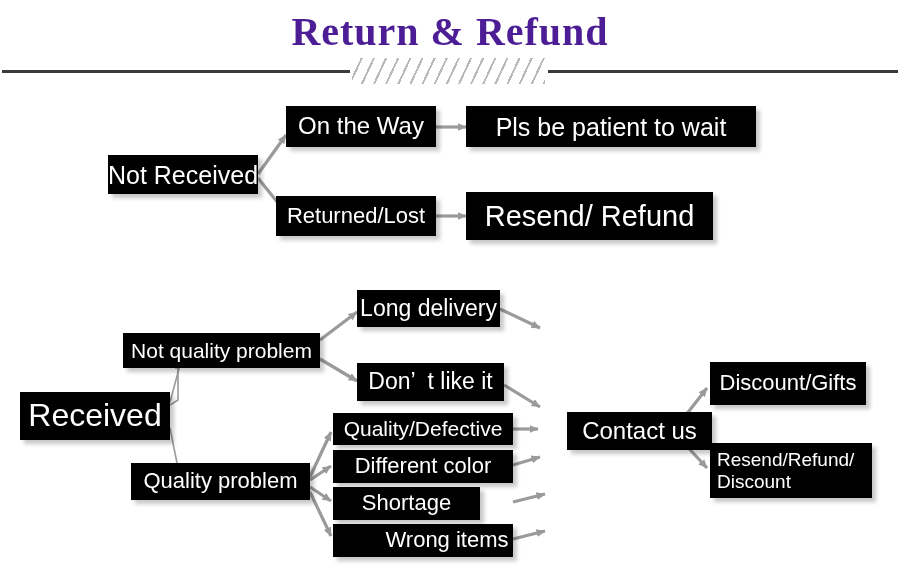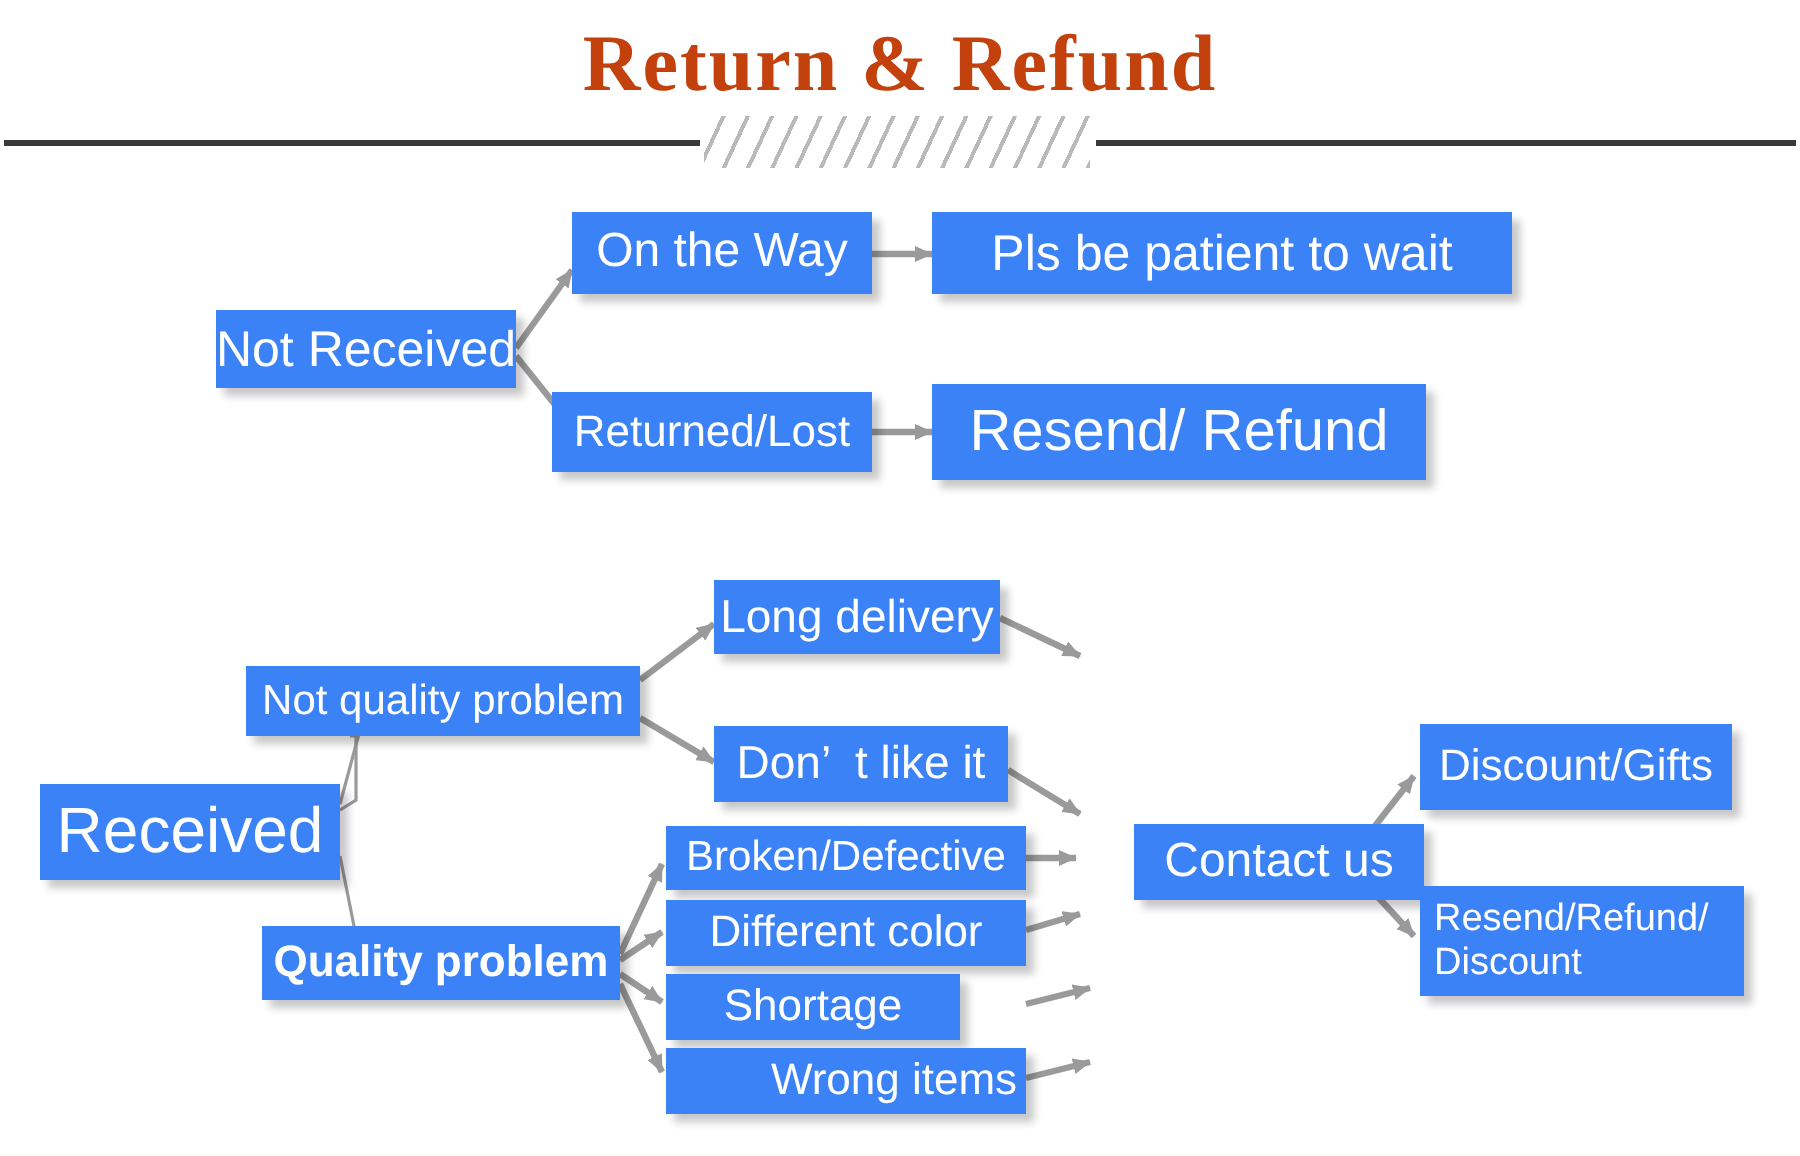--- a/index.html
+++ b/index.html
@@ -21,21 +21,21 @@
   #title {
     position: absolute;
     left: 0;
     top: 8px;
     width: 900px;
     text-align: center;
     font-family: "Liberation Serif", serif;
     font-size: 40px;
     font-weight: 700;
     letter-spacing: 1px;
-    color: #c2410c;
+    color: #4c1d95;
     line-height: 48px;
     white-space: nowrap;
   }
   .rule {
     position: absolute;
     top: 70px;
     height: 3px;
     background: #3a3a3a;
   }
   #rule-left  { left: 2px;   width: 348px; }
@@ -48,21 +48,21 @@
     height: 26px;
     background-image: repeating-linear-gradient(
         -65deg,
         #b9b9b9 0px, #b9b9b9 2px,
         #ffffff 2px, #ffffff 11px);
   }
 
   
   .box {
     position: absolute;
-    background: #3b82f6;
+    background: #000000;
     color: #ffffff;
     box-shadow: 4px 4px 4px rgba(0,0,0,0.22);
     display: flex;
     align-items: center;
     justify-content: center;
     box-sizing: border-box;
     font-family: "Liberation Sans", sans-serif;
     line-height: 1.12;
     white-space: pre;
   }
@@ -146,27 +146,27 @@
   <div class="box" style="left:466px;top:106px;width:290px;height:41px;font-size:25px;">Pls be patient to wait</div>
 
   <div class="box" style="left:276px;top:196px;width:160px;height:40px;font-size:22px;">Returned/Lost</div>
 
   <div class="box" style="left:466px;top:192px;width:247px;height:48px;font-size:29px;">Resend/ Refund</div>
 
   <div class="box" style="left:123px;top:333px;width:197px;height:35px;font-size:21px;">Not quality problem</div>
 
   <div class="box" style="left:20px;top:392px;width:150px;height:48px;font-size:32px;">Received</div>
 
-  <div class="box" style="left:131px;top:463px;width:179px;height:37px;font-size:22px;font-weight:bold;">Quality problem</div>
+  <div class="box" style="left:131px;top:463px;width:179px;height:37px;font-size:22px;">Quality problem</div>
 
   <div class="box" style="left:357px;top:290px;width:143px;height:37px;font-size:23px;">Long delivery</div>
 
   <div class="box" style="left:357px;top:363px;width:147px;height:38px;font-size:23px;">Don’  t like it</div>
 
-  <div class="box" style="left:333px;top:413px;width:180px;height:32px;font-size:21px;">Broken/Defective</div>
+  <div class="box" style="left:333px;top:413px;width:180px;height:32px;font-size:21px;">Quality/Defective</div>
 
   <div class="box" style="left:333px;top:450px;width:180px;height:33px;font-size:22px;">Different color</div>
 
   <div class="box" style="left:333px;top:487px;width:147px;height:33px;font-size:22px;">Shortage</div>
 
   <div class="box" style="left:333px;top:524px;width:180px;height:33px;font-size:22px;padding-left:48px;">Wrong items</div>
 
   <div class="box" style="left:567px;top:412px;width:145px;height:38px;font-size:24px;">Contact us</div>
 
   <div class="box" style="left:710px;top:362px;width:156px;height:43px;font-size:22px;">Discount/Gifts</div>

